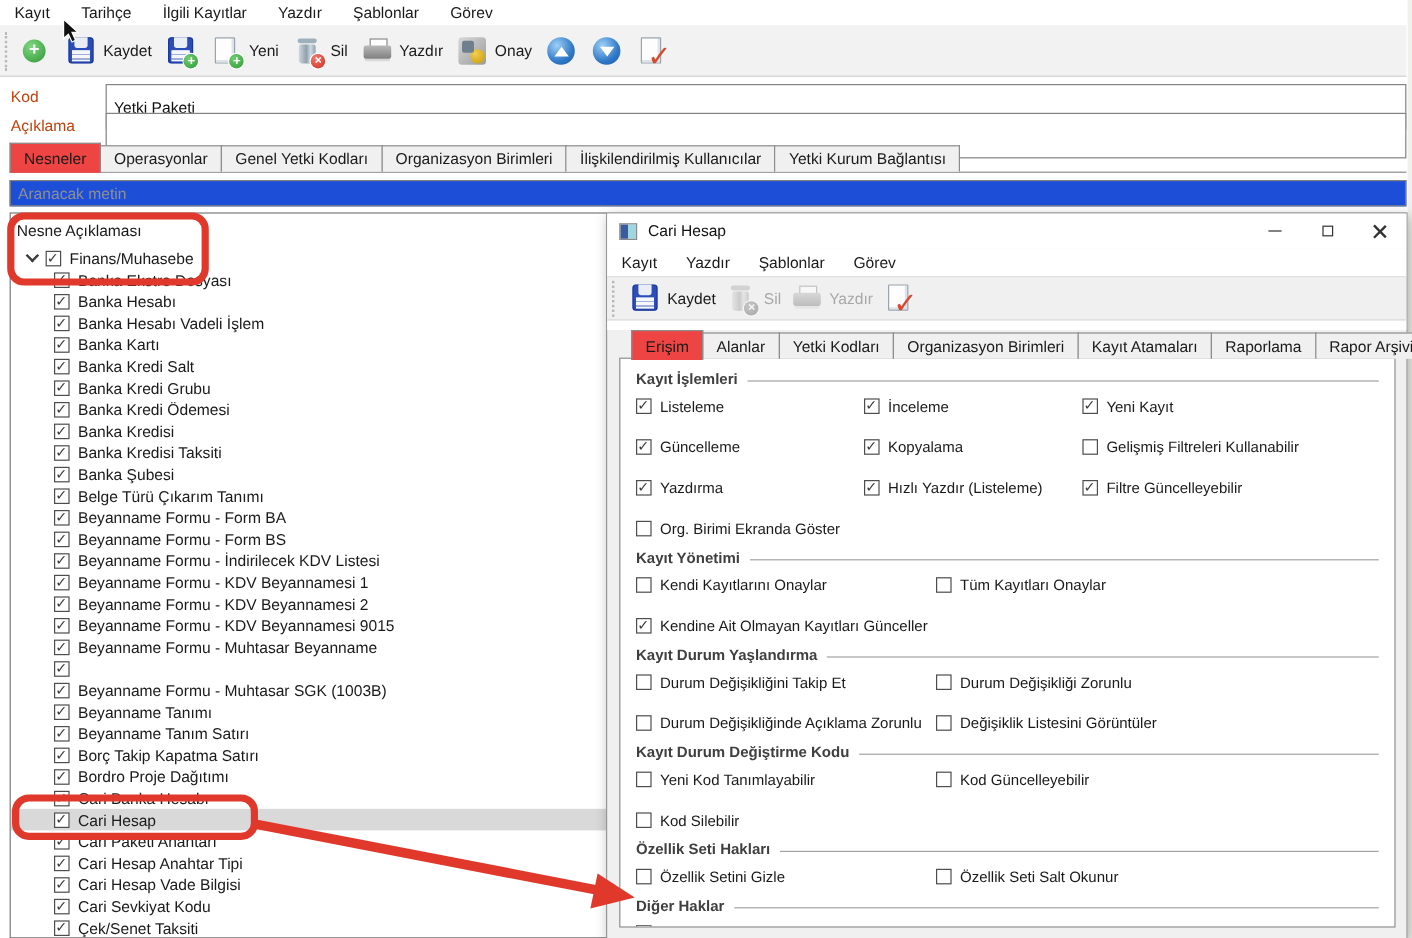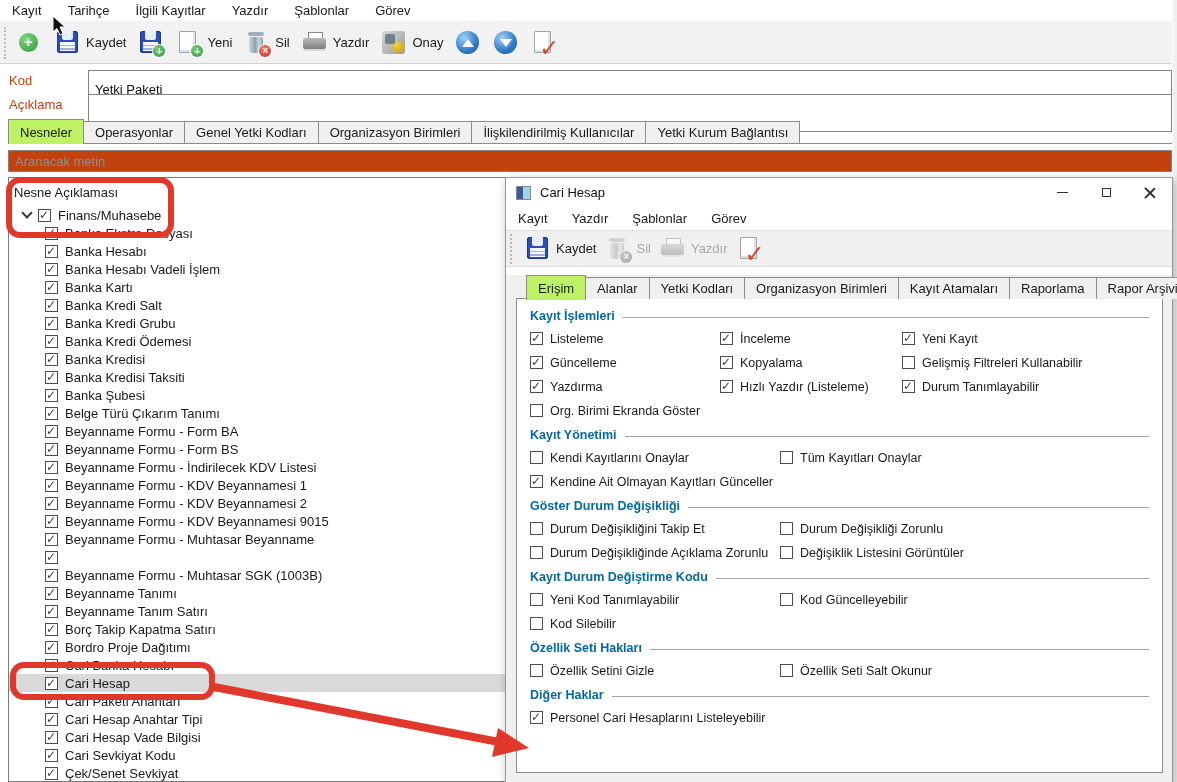--- a/index.html
+++ b/index.html
@@ -66,25 +66,25 @@
   
   .frow-label{position:absolute;left:9px;font-size:13px;color:#c2410c;}
   .frow-input{position:absolute;left:88px;right:5px;height:38px;border:1px solid #828282;font-size:13px;
     padding:1px 6px;background:#fff;color:#111;}
   .frow-input::placeholder{color:#999;}
 
   
   .tabs{display:flex;align-items:flex-end;}
   .tab{height:22px;padding:3px 11px;font-size:13px;color:#1a1a1a;background:#f0f0f0;
     border:1px solid #8c8c8c;border-bottom:none;margin-right:-1px;white-space:nowrap;}
-  .tab.sel{height:25px;background:#bef264;position:relative;z-index:3;margin-bottom:-1px;padding-top:5px;}
+  .tab.sel{height:25px;background:#ef4444;position:relative;z-index:3;margin-bottom:-1px;padding-top:5px;}
   #main-tabs{position:absolute;left:8px;top:120px;width:1164px;height:24px;border-bottom:1px solid #8c8c8c;}
 
   #search-box{position:absolute;left:8px;top:150px;width:1164px;height:22px;border:1px solid #828282;
-    font-size:13px;padding:1px 6px;background:#c2410c;}
+    font-size:13px;padding:1px 6px;background:#1d4ed8;}
   #search-box::placeholder{color:#8f8f8f;}
 
   
   #tree{position:absolute;left:8px;top:177px;width:1164px;height:605px;background:#fff;
     border:1px solid #7a7a7a;overflow:hidden;font-size:13px;color:#1a1a1a;}
   #tree-header{padding:7px 0 0 5px;}
   .trow{display:flex;align-items:center;gap:7px;height:18px;}
   .trow.root{padding-left:14px;margin-top:6px;}
   .trow.child{padding-left:36px;}
   .trow.sel{background:#d9d9d9;}
@@ -111,23 +111,23 @@
   #d-toolbar{height:37px;background:#f0f0f0;border-top:1px solid #e0e0e0;border-bottom:1px solid #dcdcdc;
     display:flex;align-items:center;gap:8px;padding-left:18px;flex:none;position:relative;}
   #d-toolbar .drag-handle{top:3px;height:30px;}
   #d-gap{height:8px;background:#fff;flex:none;}
   #d-tabs{height:24px;margin-left:20px;margin-right:9px;flex:none;position:relative;z-index:2;}
   #d-page{flex:1;margin:-1px 9px 9px 10px;background:#fff;border:1px solid #8c8c8c;overflow:hidden;
     padding:10px 13px 0 13px;}
 
   .sect{margin-bottom:10px;}
   .shead{display:flex;align-items:center;margin-bottom:8px;}
-  .stitle{font-size:12.5px;font-weight:bold;color:#0369a1;white-space:nowrap;}
+  .stitle{font-size:12.5px;font-weight:bold;color:#404040;white-space:nowrap;}
   .sline{flex:1;border-top:1px solid #a3a3a3;margin-left:8px;margin-top:2px;}
-  .sgrid{display:grid;row-gap:9px;}
+  .sgrid{display:grid;row-gap:19px;}
   .cols3{grid-template-columns:190px 182px auto;}
   .cols2{grid-template-columns:250px auto;}
   .cols1{grid-template-columns:auto;}
   .citem{display:flex;align-items:center;gap:7px;font-size:12.5px;color:#1a1a1a;height:15px;}
 
   
   #annot{position:absolute;left:0;top:0;width:1177px;height:782px;pointer-events:none;z-index:50;}
 
   
   #edge-strip{position:absolute;left:1173px;top:0;width:4px;height:782px;background:#f0f0ec;}
@@ -351,21 +351,21 @@
         <div class="trow child">
           <span class="cb on"></span>
           <span>Cari Hesap Vade Bilgisi</span>
         </div>
         <div class="trow child">
           <span class="cb on"></span>
           <span>Cari Sevkiyat Kodu</span>
         </div>
         <div class="trow child">
           <span class="cb on"></span>
-          <span>Çek/Senet Sevkiyat</span>
+          <span>Çek/Senet Taksiti</span>
         </div>
       </div>
   </div>
 
   <div id="dialog">
     <div id="d-titlebar">
       <span id="d-appicon"></span>
       <span id="d-title">Cari Hesap</span>
       <span class="winbtn">
           <span class="g-min"></span>
@@ -455,21 +455,21 @@
             <label class="citem">
               <span class="cb on"></span>
               <span>Yazdırma</span>
             </label>
             <label class="citem">
               <span class="cb on"></span>
               <span>Hızlı Yazdır (Listeleme)</span>
             </label>
             <label class="citem">
               <span class="cb on"></span>
-              <span>Durum Tanımlayabilir</span>
+              <span>Filtre Güncelleyebilir</span>
             </label>
             <label class="citem">
               <span class="cb"></span>
               <span>Org. Birimi Ekranda Göster</span>
             </label>
             <span></span>
           </div>
         </div>
         <div class="sect">
           <div class="shead">
@@ -487,21 +487,21 @@
             </label>
             <label class="citem">
               <span class="cb on"></span>
               <span>Kendine Ait Olmayan Kayıtları Günceller</span>
             </label>
             <span></span>
           </div>
         </div>
         <div class="sect">
           <div class="shead">
-            <span class="stitle">Göster Durum Değişikliği</span>
+            <span class="stitle">Kayıt Durum Yaşlandırma</span>
             <span class="sline"></span>
           </div>
           <div class="sgrid cols2">
             <label class="citem">
               <span class="cb"></span>
               <span>Durum Değişikliğini Takip Et</span>
             </label>
             <label class="citem">
               <span class="cb"></span>
               <span>Durum Değişikliği Zorunlu</span>

